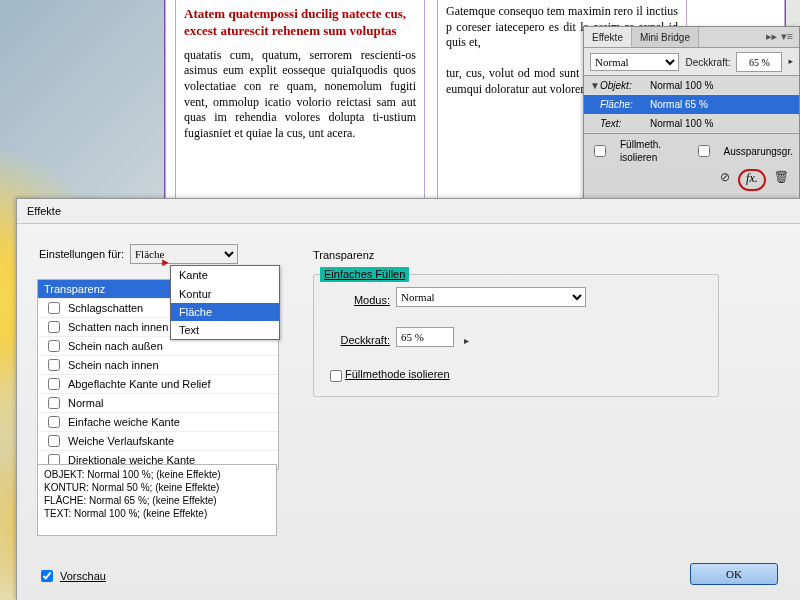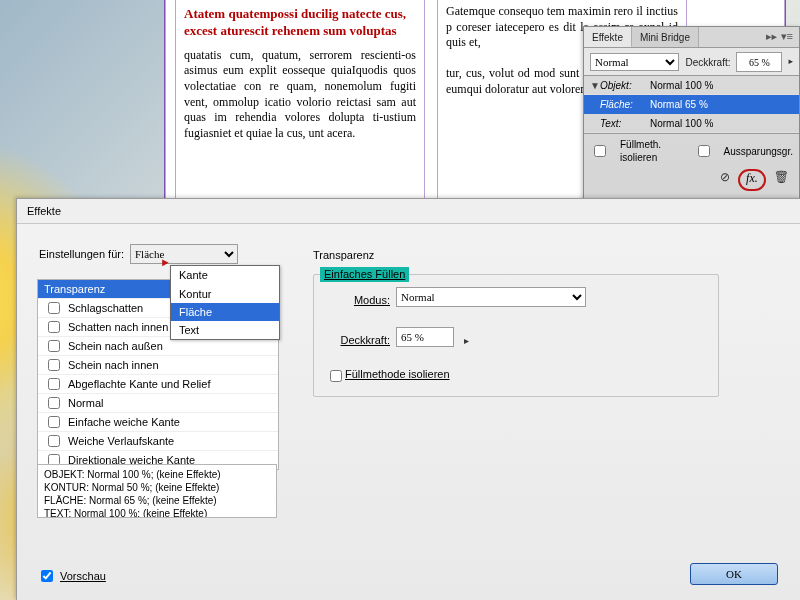--- a/index.html
+++ b/index.html
@@ -77,21 +77,21 @@
 
   .eff-list { position:absolute; left:20px; top:55px; width:240px; border:1px solid #b5b5b5;
     background:#fff; }
   .eff-li { display:flex; align-items:center; gap:5px; height:18px; padding:0 6px;
     border-bottom:1px solid #eee; font-size:11px; }
   .eff-li:last-child { border-bottom:none; }
   .eff-li.sel { background:#2b6cd6; color:#fff; }
   .eff-li input { width:12px; height:12px; }
   .eff-li.sel span { color:#fff; }
 
-  .summary { position:absolute; left:20px; top:240px; width:240px; height:54px;
+  .summary { position:absolute; left:20px; top:240px; width:240px; height:72px;
     border:1px solid #b5b5b5; background:#fff; padding:3px 6px; font-size:10px;
     line-height:1.3; box-sizing:border-box; overflow:hidden; }
 
   .rhs-title { position:absolute; left:296px; top:24px; font-size:11px; }
   .group { position:absolute; left:296px; top:50px; width:380px;
     border:1px solid #c5c5c5; border-radius:2px; padding:12px 12px 8px;
     background:#efefef; }
   .group .legend { position:absolute; top:-8px; left:6px; font-size:11px;
     background:#14b8a6; padding:0 4px;text-decoration:underline; }
   .grow { display:flex; align-items:flex-end; gap:6px; margin-bottom:20px; }

